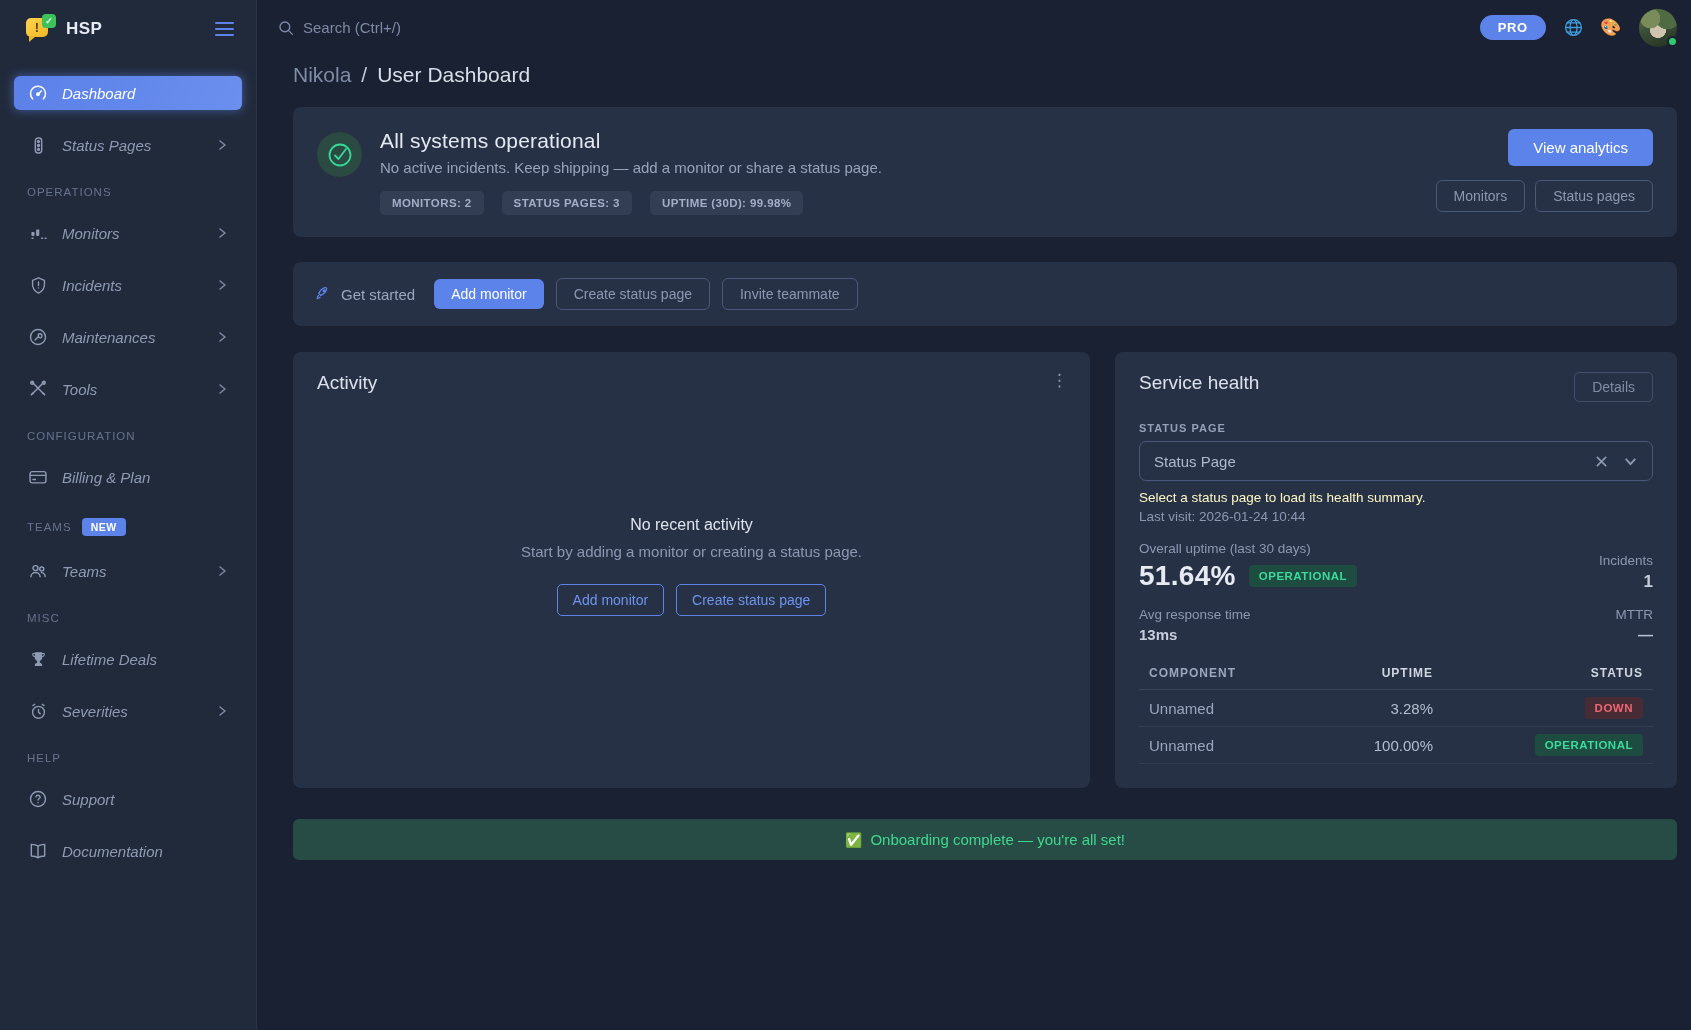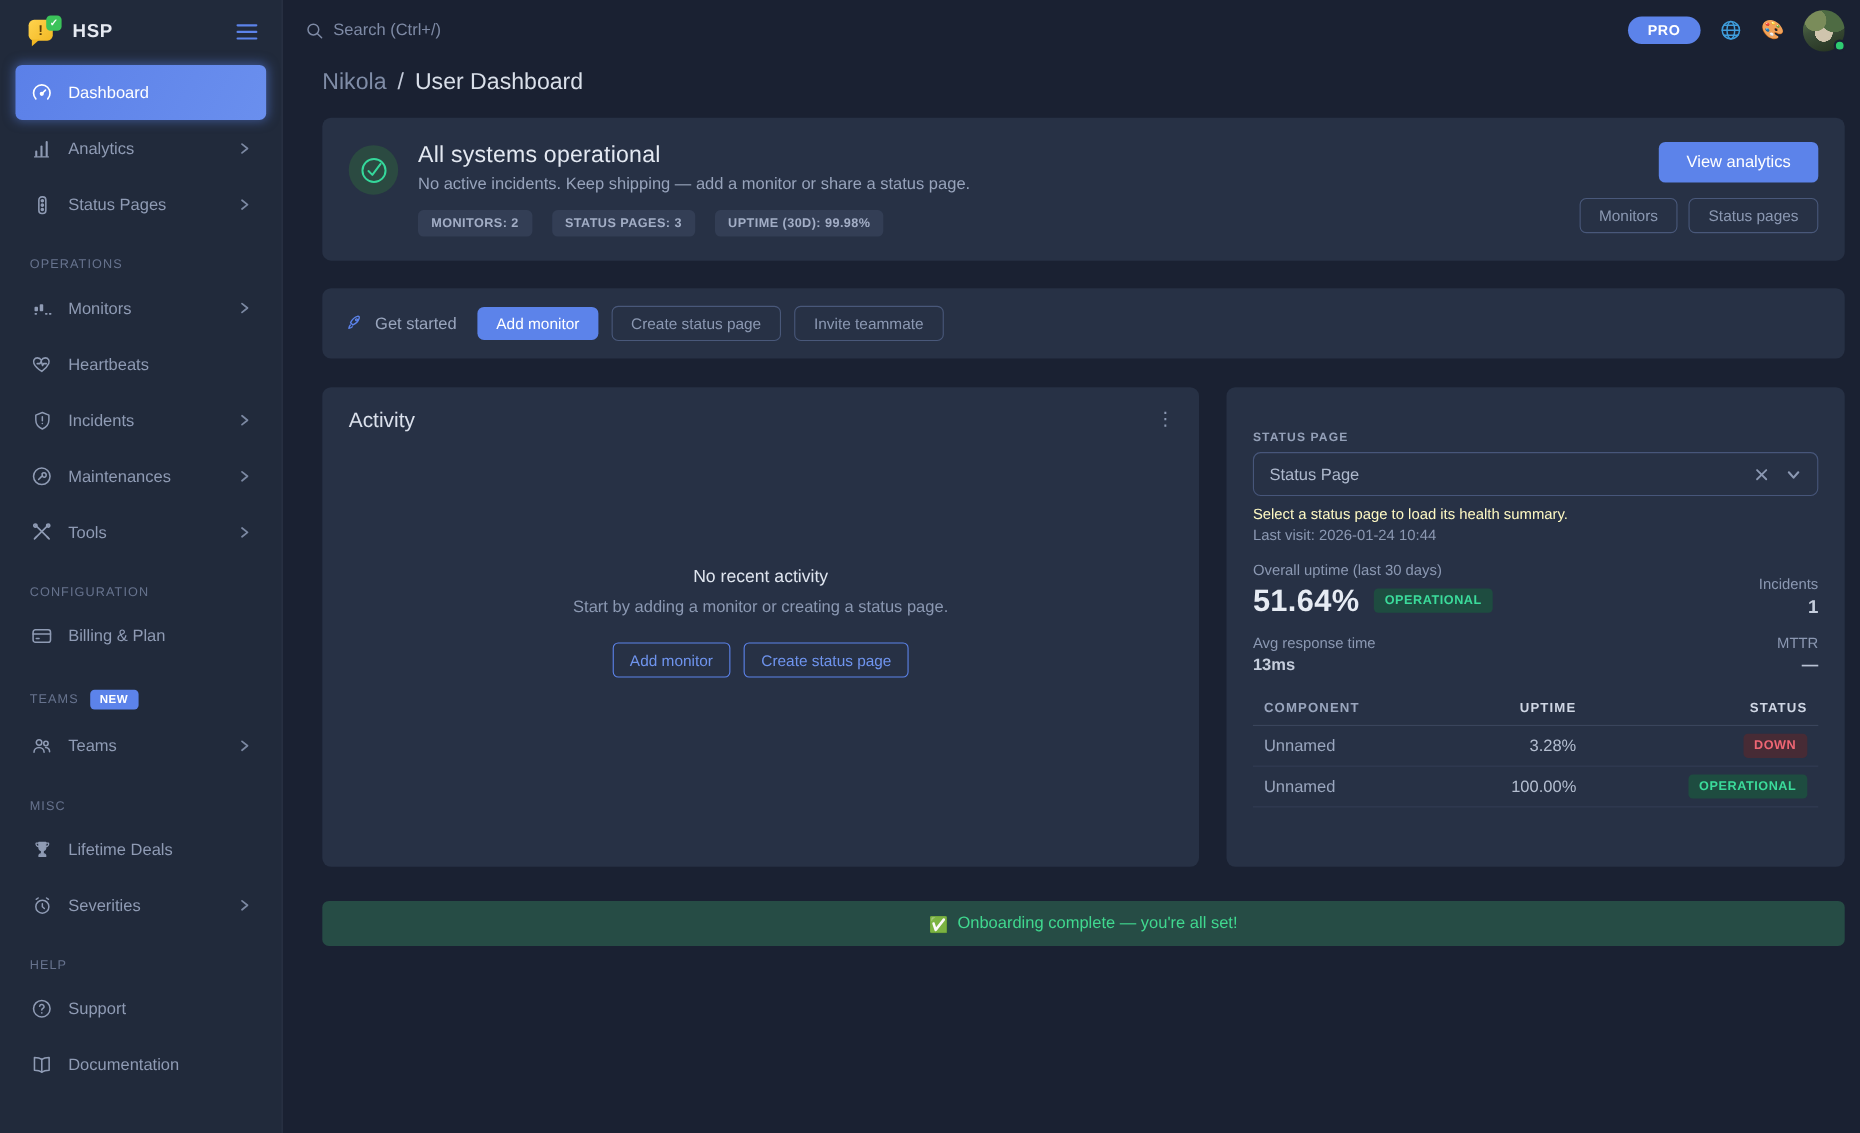--- a/index.html
+++ b/index.html
@@ -39,22 +39,22 @@
     display:flex; align-items:center; justify-content:center;
     color:#fff; font-size:9px; font-weight:bold;
   }
   .brand-name { margin-left:12px; font-size:17px; font-weight:bold; letter-spacing:.5px; color:#e6eaf2; }
   .burger { margin-left:auto; display:flex; flex-direction:column; gap:4px; cursor:pointer; }
   .burger span { display:block; width:19px; height:2px; background:#5c83ea; border-radius:2px; }
 
   .nav { padding:4px 0; }
   .nav-item {
     display:flex; align-items:center;
-    height:50px; margin:1px 14px; padding:0 13px;
-    border-radius:6px; color:#8f9bb4; font-size:15px; cursor:pointer;
+    height:34px; margin:18px 14px; padding:0 13px;
+    border-radius:6px; color:#8f9bb4; font-size:15px; cursor:pointer;font-style:italic;
   }
   .nav-item .n-icon { width:22px; height:22px; margin-right:13px; display:flex; align-items:center; justify-content:center; }
   .nav-item svg { display:block; }
   .nav-item .chev { margin-left:auto; color:#7b88a2; }
   .nav-item.active {
     background:linear-gradient(118deg,#5b80e8,#6a8fee);
     color:#fff; box-shadow:0 0 10px 1px rgba(92,131,234,.5);
   }
   .nav-section {
     display:flex; align-items:center; gap:10px;
@@ -220,36 +220,20 @@
         <span class="n-icon">
           <svg width="20" height="20" viewBox="0 0 24 24" fill="none" stroke="currentColor" stroke-width="1.8">
               <path d="M5.5 19a9 9 0 1 1 13 0"></path>
               <line x1="12" y1="13.5" x2="16" y2="9.5"></line>
               <circle cx="12" cy="13.5" r="1.4" fill="currentColor"></circle>
             </svg>
         </span>
         <span>Dashboard</span>
       </div>
 
-      <div class="nav-item">
-        <span class="n-icon">
-          <svg width="19" height="19" viewBox="0 0 24 24" fill="none" stroke="currentColor" stroke-width="2.4">
-              <line x1="5" y1="20" x2="5" y2="15"></line>
-              <line x1="11" y1="20" x2="11" y2="9"></line>
-              <line x1="17" y1="20" x2="17" y2="4"></line>
-              <line x1="3" y1="21" x2="19" y2="21" stroke-width="1.4"></line>
-            </svg>
-        </span>
-        <span>Analytics</span>
-        <span class="chev">
-            <svg width="14" height="14" viewBox="0 0 14 14" fill="none" stroke="currentColor" stroke-width="1.6">
-              <polyline points="5,3 10,7 5,11"></polyline>
-            </svg>
-          </span>
-      </div>
 
       <div class="nav-item">
         <span class="n-icon">
           <svg width="19" height="19" viewBox="0 0 24 24" fill="none" stroke="currentColor" stroke-width="1.8">
               <rect x="8" y="2.5" width="8" height="19" rx="3.5"></rect>
               <circle cx="12" cy="7" r="1.2" fill="currentColor"></circle>
               <circle cx="12" cy="12" r="1.2" fill="currentColor"></circle>
               <circle cx="12" cy="17" r="1.2" fill="currentColor"></circle>
             </svg>
         </span>
@@ -276,29 +260,20 @@
             </svg>
         </span>
         <span>Monitors</span>
         <span class="chev">
             <svg width="14" height="14" viewBox="0 0 14 14" fill="none" stroke="currentColor" stroke-width="1.6">
               <polyline points="5,3 10,7 5,11"></polyline>
             </svg>
           </span>
       </div>
 
-      <div class="nav-item">
-        <span class="n-icon">
-          <svg width="20" height="20" viewBox="0 0 24 24" fill="none" stroke="currentColor" stroke-width="1.7">
-              <path d="M12 20S5.4 15.8 3.4 11.3C2.2 8.5 4 5.2 7.2 5.2c2 0 3.5 1.2 4.3 2.7.8-1.5 2.3-2.7 4.3-2.7 3.2 0 5 3.3 3.8 6.1C17.6 15.8 12 20 12 20z"></path>
-              <polyline points="7,11.5 10,11.5 11.3,9 12.8,13.5 14,11.5 17,11.5"></polyline>
-            </svg>
-        </span>
-        <span>Heartbeats</span>
-      </div>
 
       <div class="nav-item">
         <span class="n-icon">
           <svg width="19" height="19" viewBox="0 0 24 24" fill="none" stroke="currentColor" stroke-width="1.7">
               <path d="M12 2.5l7.5 3v5.5c0 4.8-3.2 8.4-7.5 10.5C7.7 19.4 4.5 15.8 4.5 11V5.5z"></path>
               <line x1="12" y1="7.5" x2="12" y2="12"></line>
               <circle cx="12" cy="15.2" r=".9" fill="currentColor" stroke="none"></circle>
             </svg>
         </span>
         <span>Incidents</span>
@@ -528,20 +503,24 @@
           <div class="empty-title">No recent activity</div>
           <div class="empty-sub">Start by adding a monitor or creating a status page.</div>
           <div class="empty-actions">
             <button class="btn-ghost-blue">Add monitor</button>
             <button class="btn-ghost-blue">Create status page</button>
           </div>
         </div>
       </section>
 
       <section class="card health">
+        <div class="health-head">
+          <div class="card-title">Service health</div>
+          <button class="btn-outline details">Details</button>
+        </div>
 
         <div class="field-label">STATUS PAGE</div>
         <div class="select">
           <span class="select-value">Status Page</span>
           <span class="select-icons">
             <span style="display:flex">
               <svg width="13" height="13" viewBox="0 0 14 14" fill="none" stroke="currentColor" stroke-width="1.8">
                   <line x1="2.5" y1="2.5" x2="11.5" y2="11.5"></line>
                   <line x1="11.5" y1="2.5" x2="2.5" y2="11.5"></line>
                 </svg>

